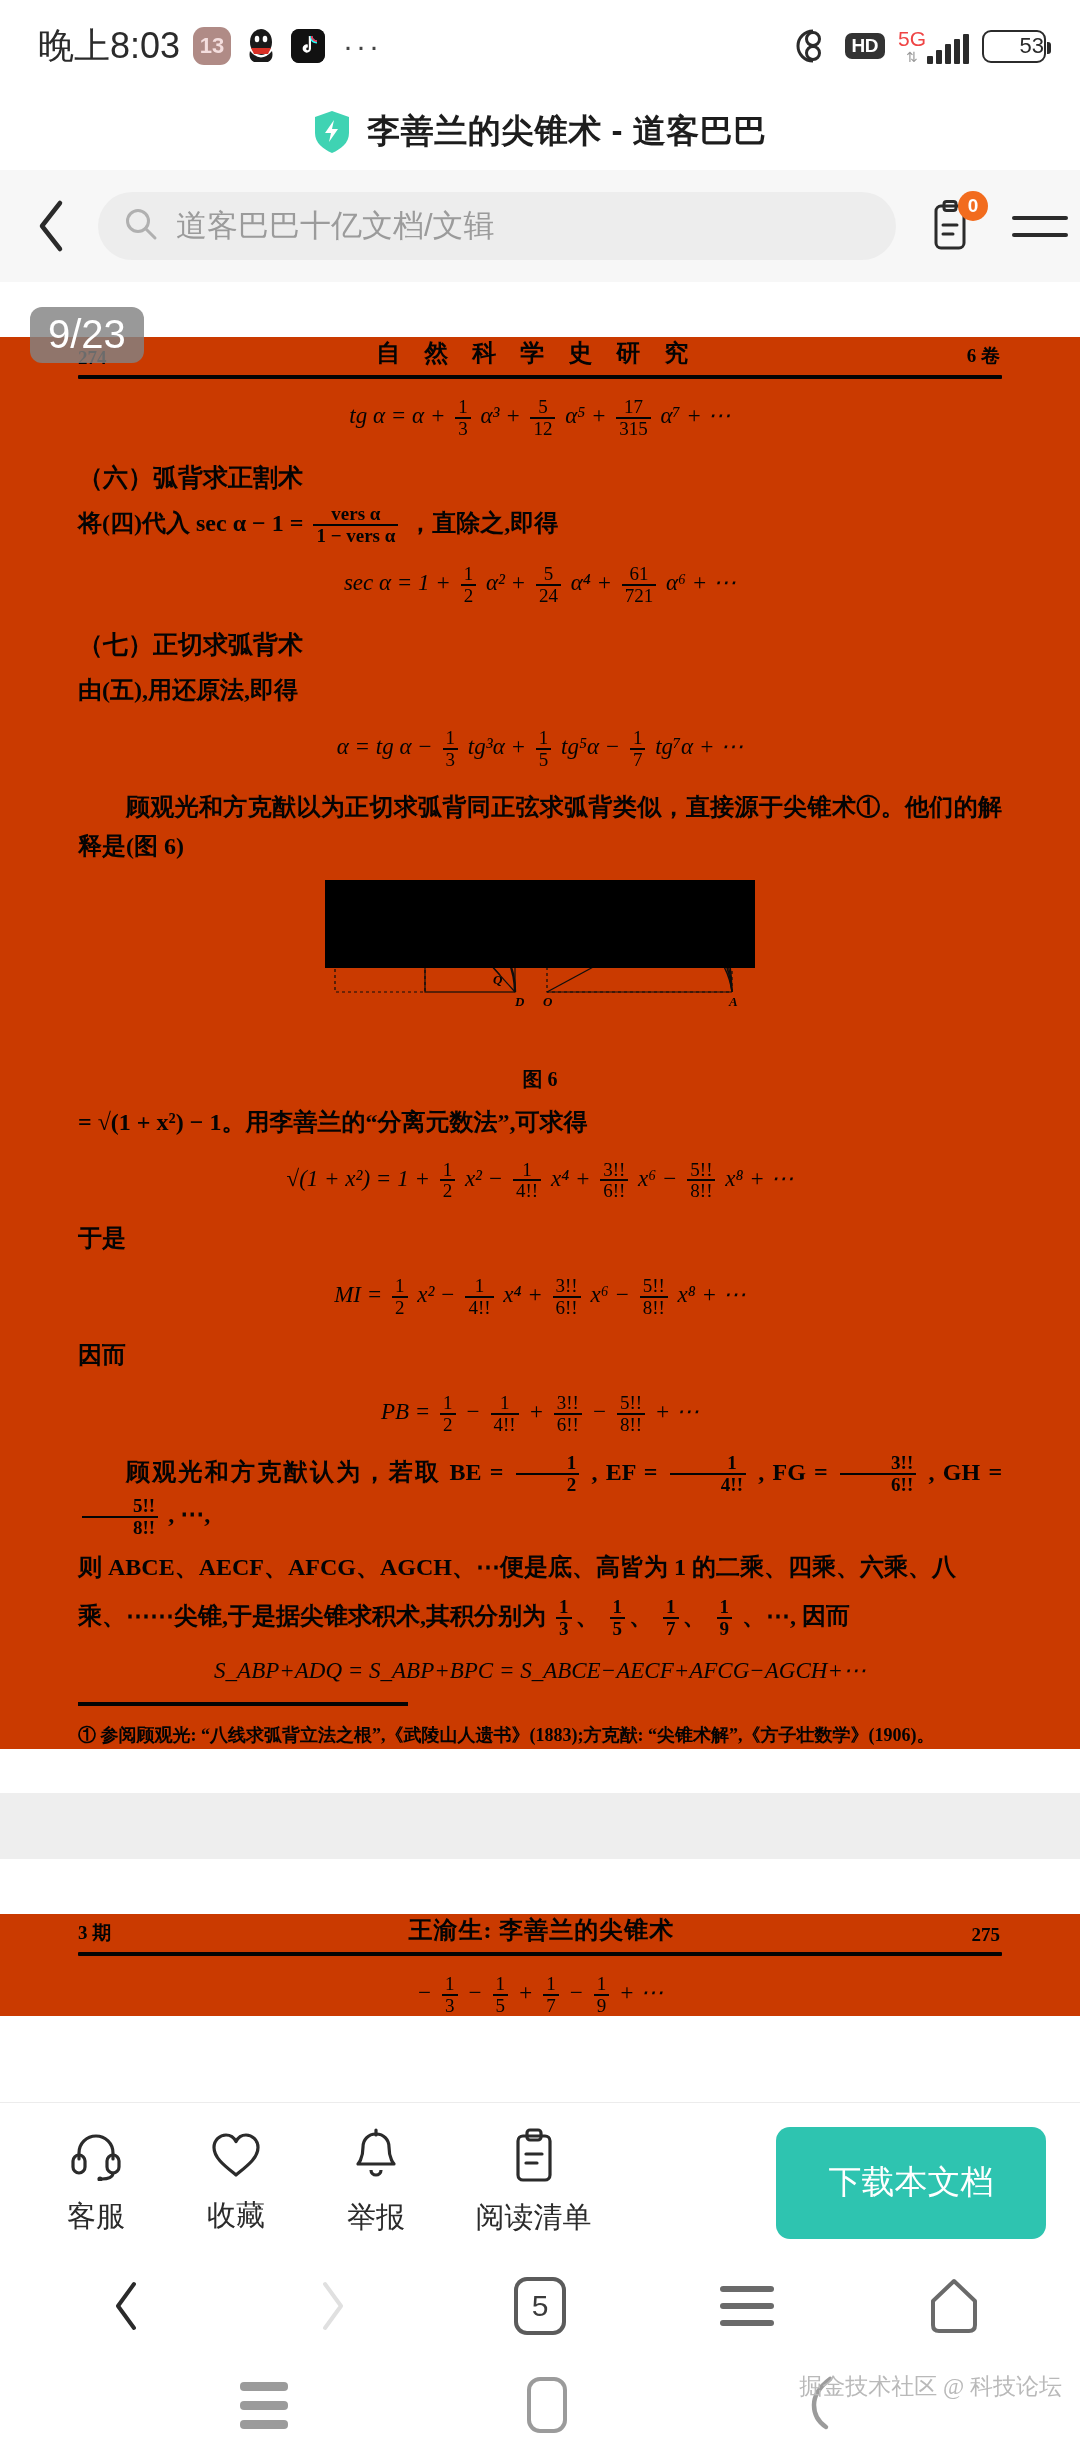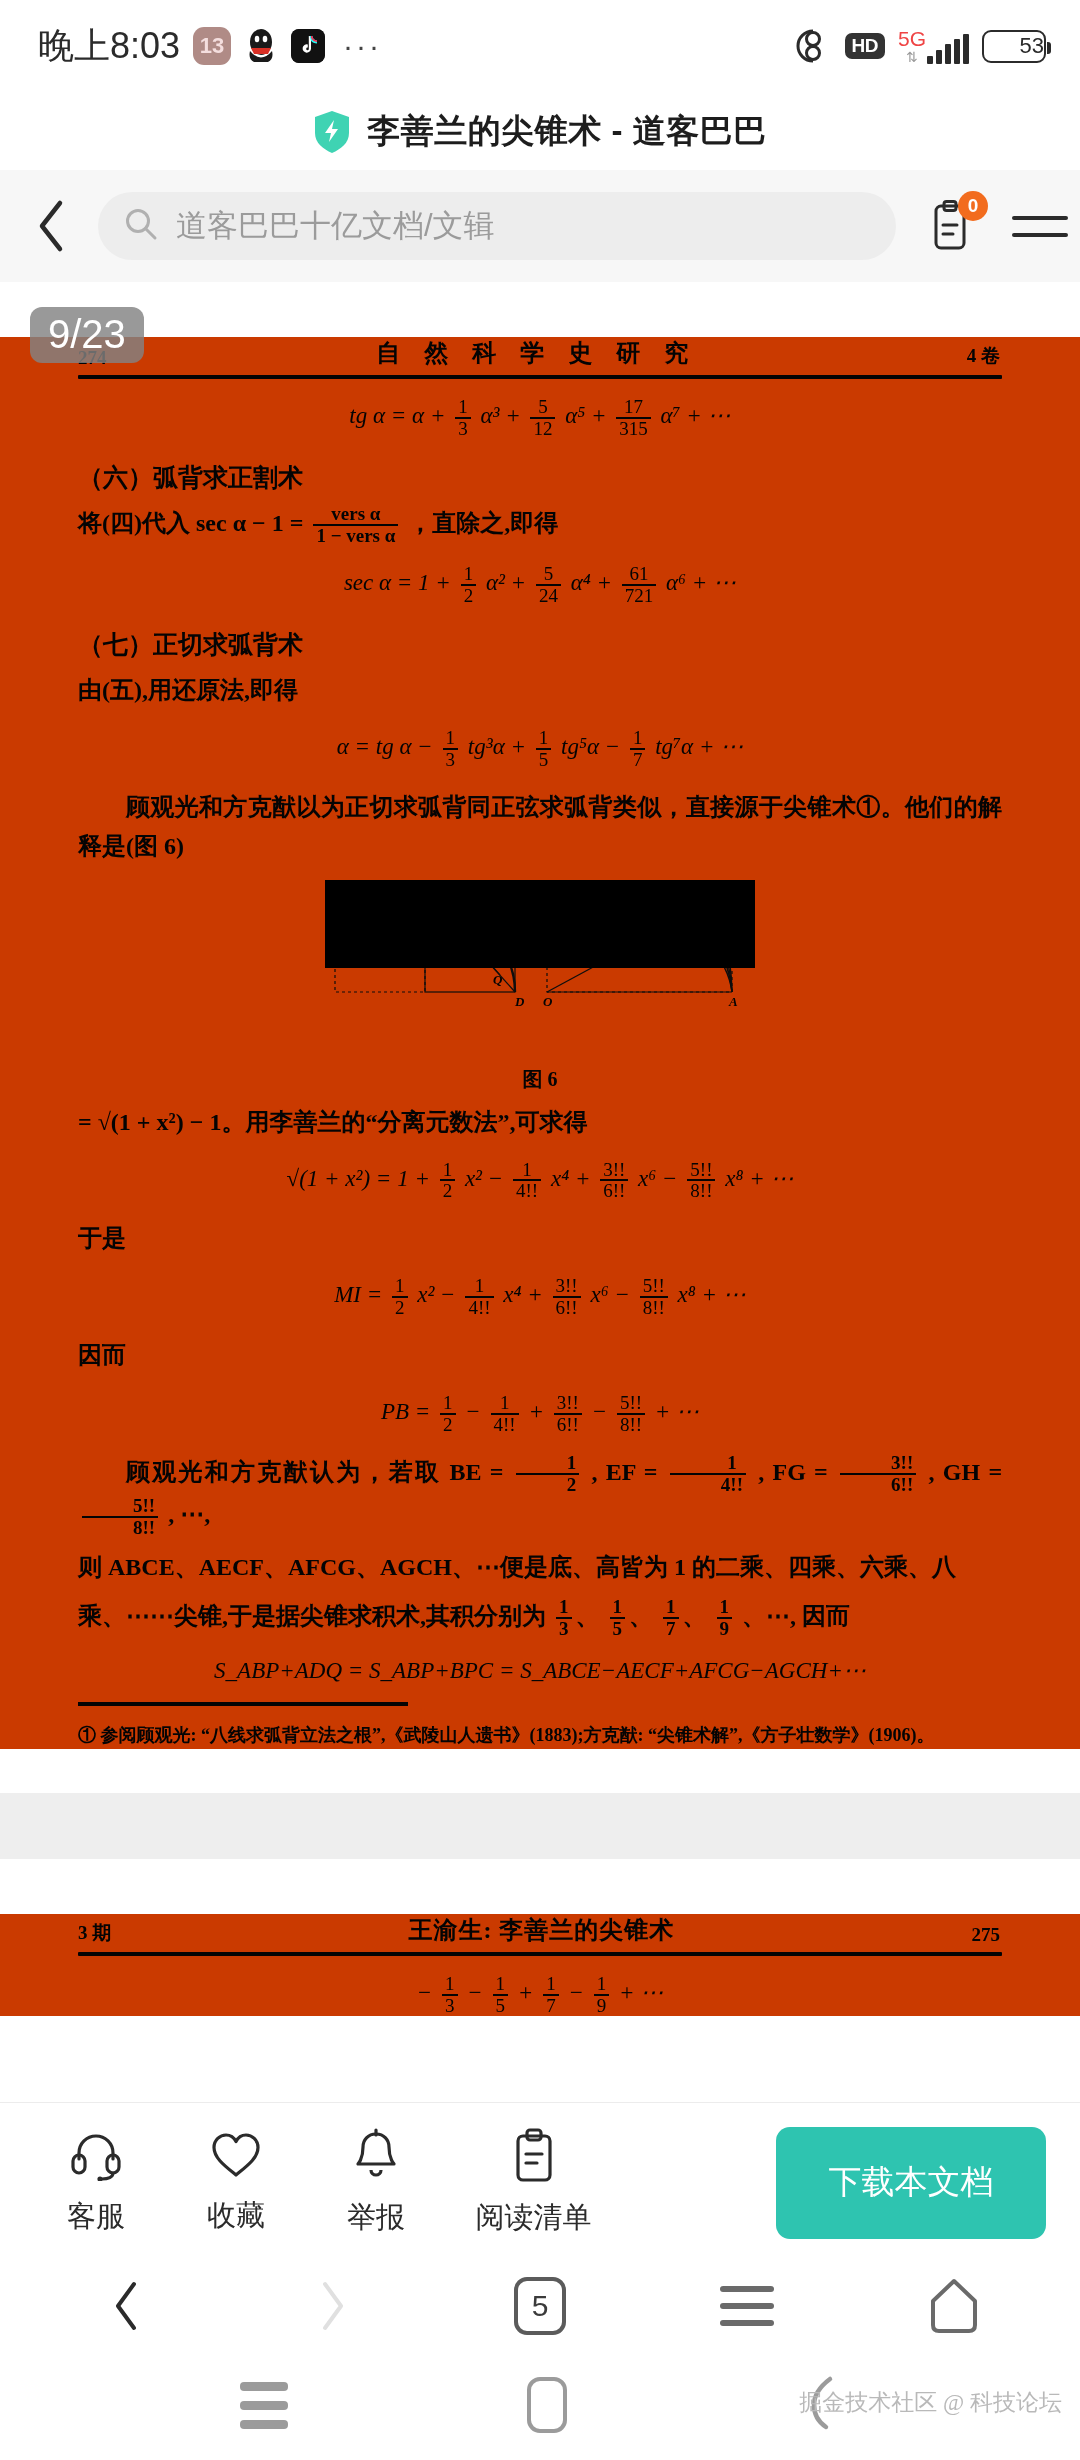--- a/index.html
+++ b/index.html
@@ -179,21 +179,21 @@
   
   .sysnav {
     position:absolute; left:0; right:0; bottom:0; height: 110px;
     background:#fff; display:flex; align-items:center;
     justify-content: space-around; padding: 0 120px;
   }
   .sys-hamb { display:flex; flex-direction:column; gap:10px; width:48px;}
   .sys-hamb span { height:9px; background:#9b9b9b; border-radius:4px; display:block;}
   .sys-sq { width: 40px; height: 56px; border: 4px solid #9b9b9b; border-radius: 13px; }
   .watermark {
-    position:absolute; right: 18px; bottom: 42px; font-size: 23px;
+    position:absolute; right: 18px; bottom: 58px; font-size: 23px;
     color: #b9b9b9; font-family:"Liberation Serif","DejaVu Serif",serif;
   }
   .scrollbar {
     position:absolute; right: 6px; top: 660px; width: 6px; height: 150px;
     background: #d8d8d8; border-radius: 3px;
   }
 </style>
 </head>
 <body>
 
@@ -293,21 +293,21 @@
   <div class="viewer">
 
     <div class="pagebadge">9/23</div>
     <div class="scrollbar"></div>
 
     <div class="docpage scan">
 
       <div class="runhead">
         <span class="folio">274</span>
         <span class="center">自 然 科 学 史 研 究</span>
-        <span class="folio">4 卷</span>
+        <span class="folio">6 卷</span>
       </div>
       <div class="rule"></div>
 
       <div class="fml">
         <span>tg α = α +</span>
         <span class="frac">
             <span class="n">1</span>
             <span class="d">3</span>
           </span>
         <span>α³  +</span>

